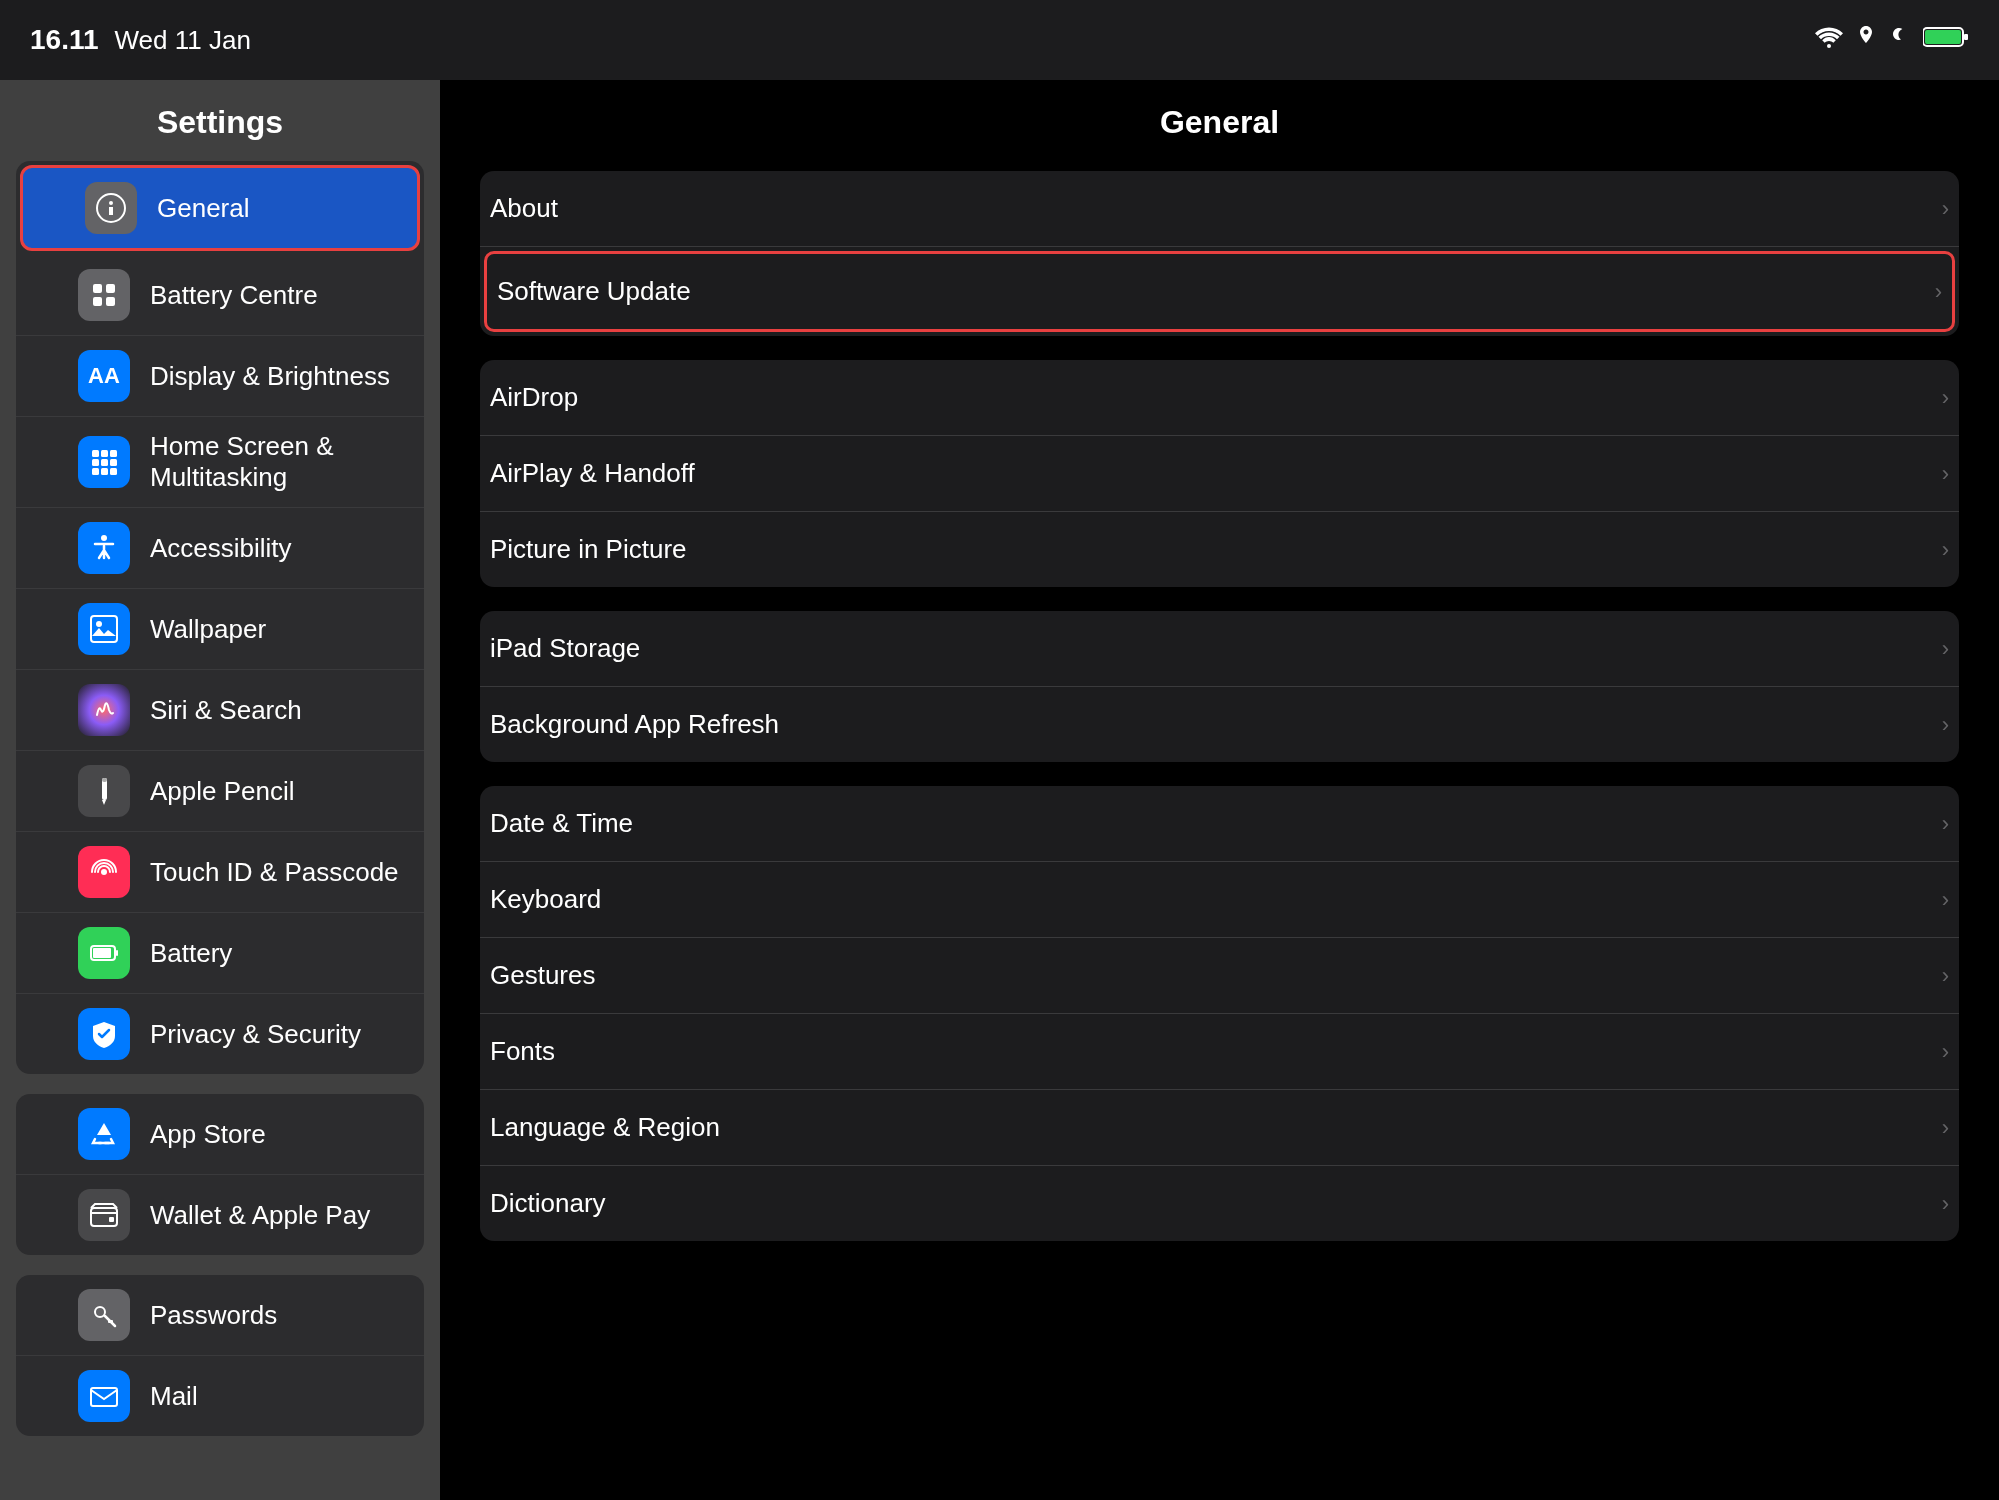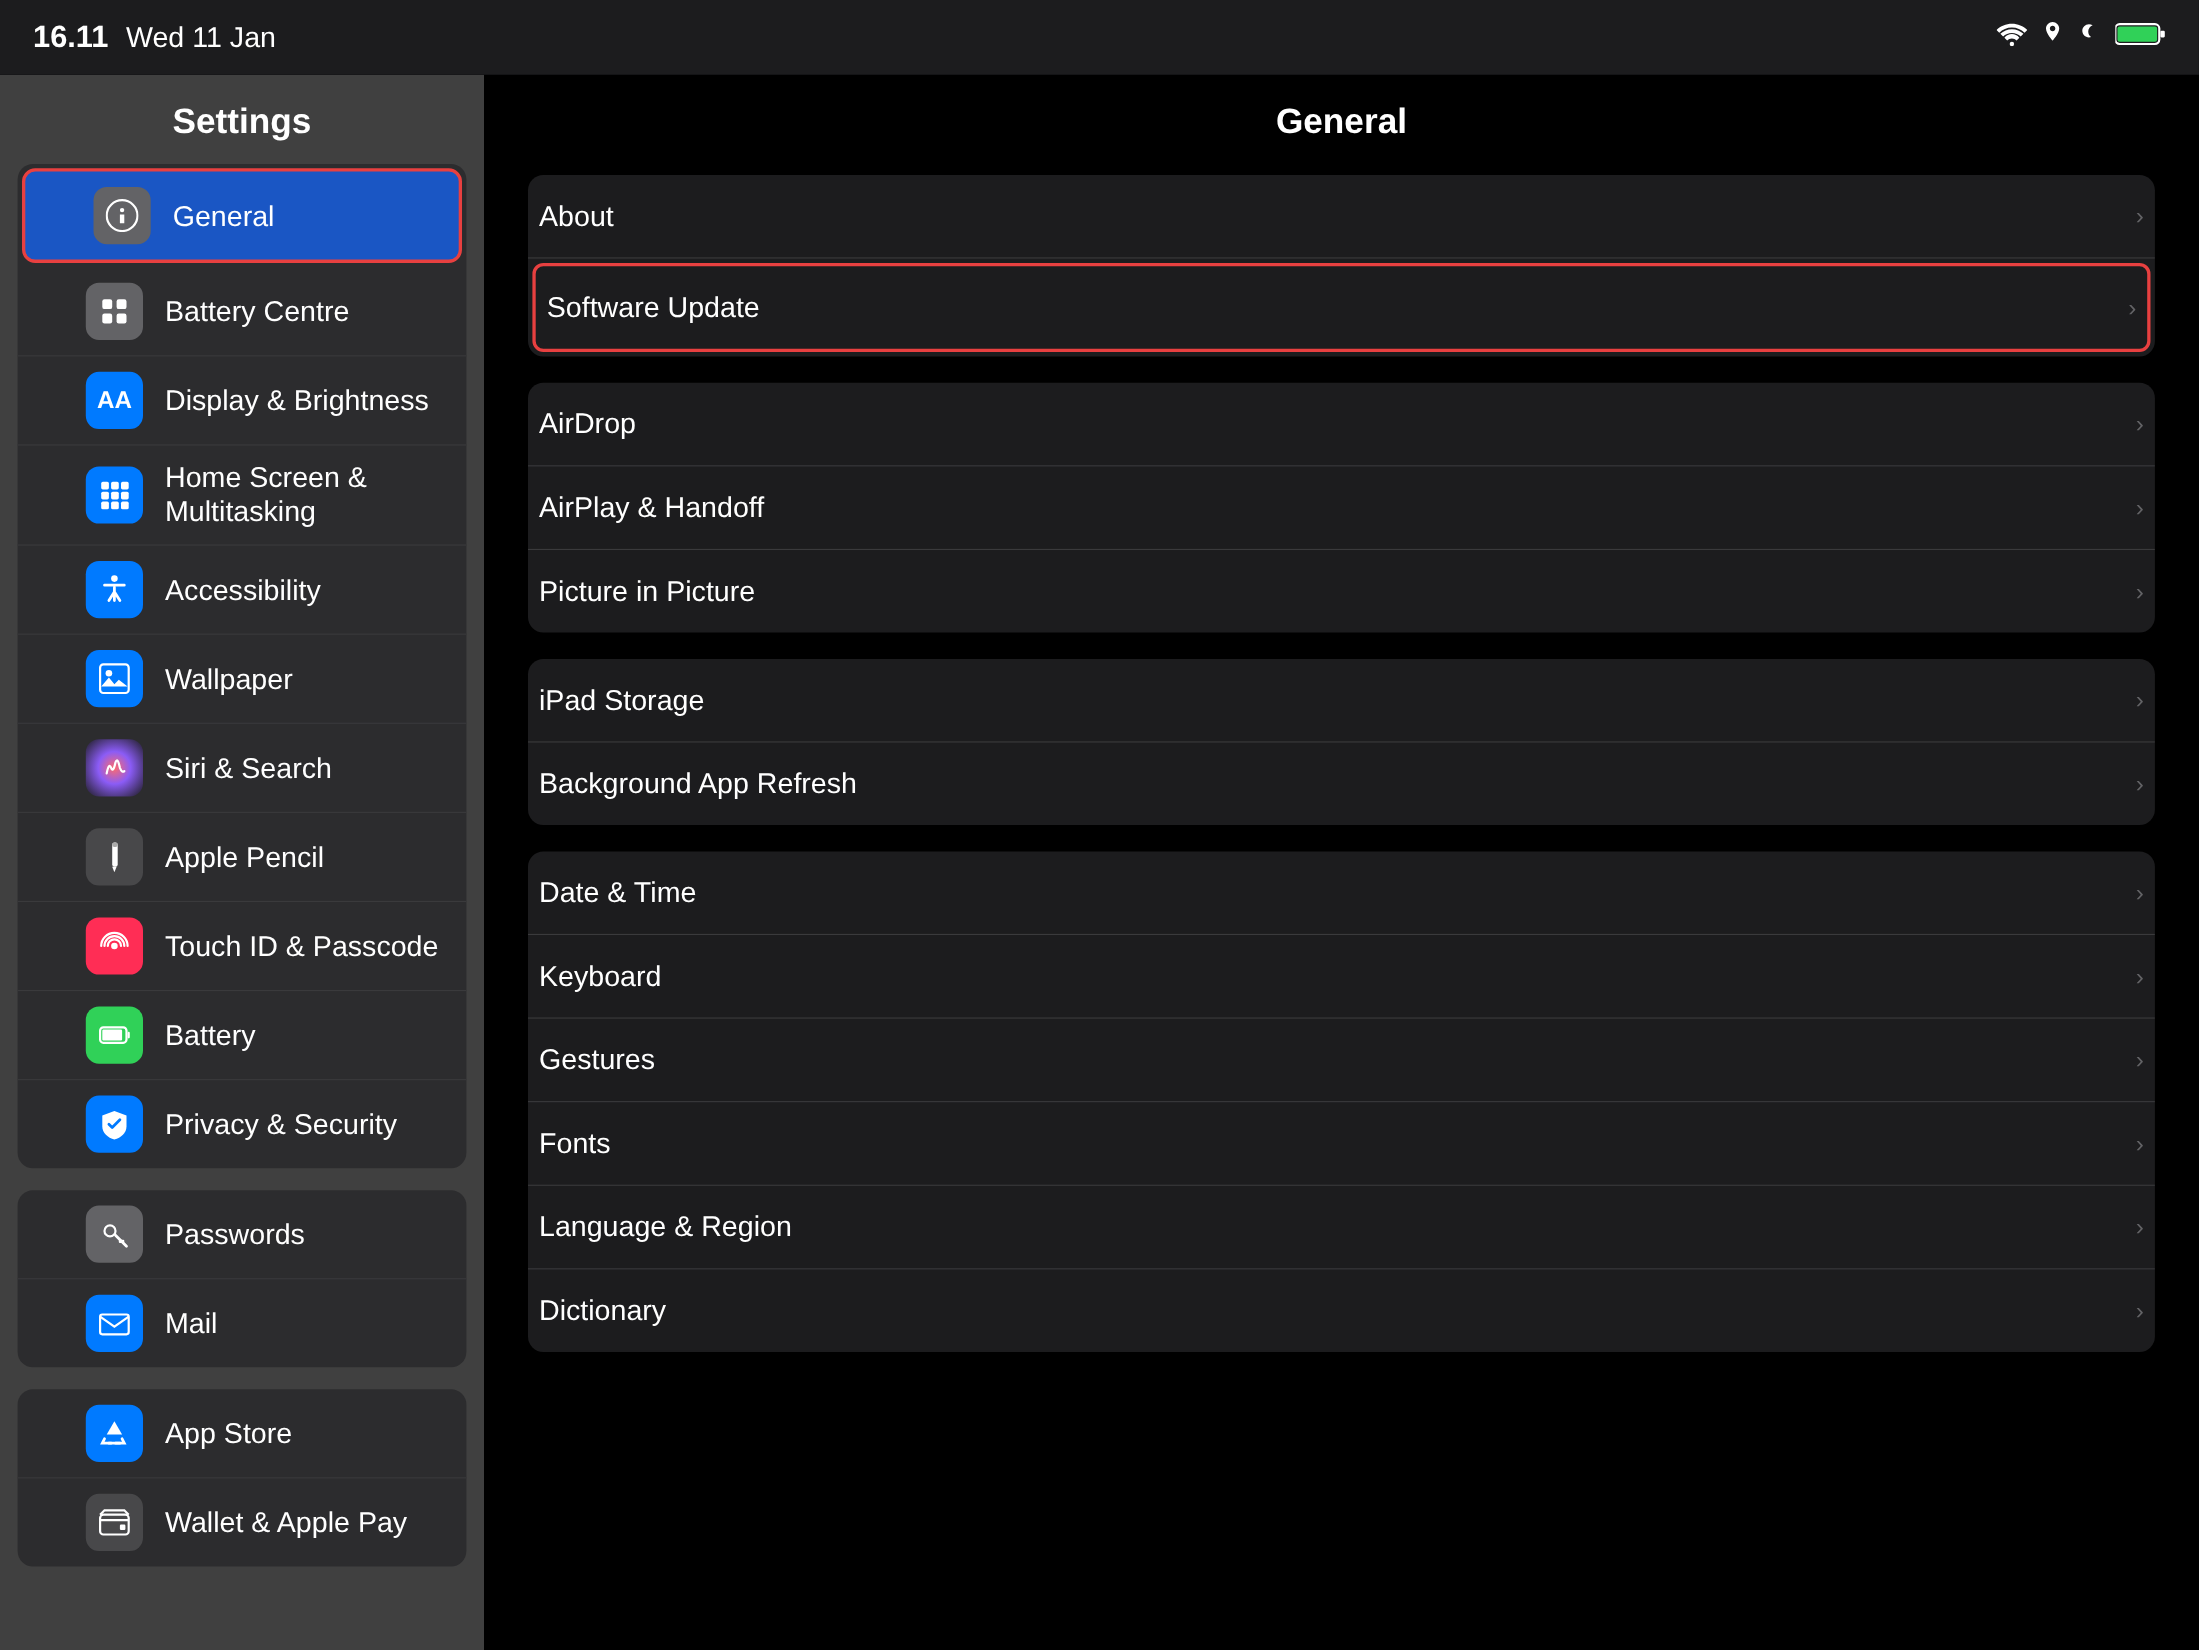--- a/index.html
+++ b/index.html
@@ -14,21 +14,21 @@
       color: #fff;
       width: 1999px;
       height: 1500px;
       overflow: hidden;
       display: flex;
       flex-direction: column;
     }
 
     
     .status-bar {
-      height: 68px;
+      height: 80px;
       background: #1c1c1e;
       display: flex;
       align-items: center;
       justify-content: space-between;
       padding: 0 30px;
       flex-shrink: 0;
     }
 
     .status-time {
       font-size: 28px;
@@ -357,44 +357,20 @@
             <path d="M10 15 l3 3 7-7" stroke="#007aff" stroke-width="2.5" fill="none" stroke-linecap="round" stroke-linejoin="round"></path>
           </svg>
         </div>
         <span class="item-label">Privacy &amp; Security</span>
       </div>
     </div>
 
     <div class="sidebar-section">
 
       <div class="sidebar-item">
-        <div class="item-icon icon-gray">
-          <svg class="svg-icon" viewBox="0 0 30 30" fill="white">
-            <circle cx="11" cy="12" r="5" fill="none" stroke="white" stroke-width="2"></circle>
-            <path d="M16 16 L26 26" stroke="white" stroke-width="2.5" stroke-linecap="round"></path>
-            <rect x="19" y="20" width="5" height="3" rx="1" fill="white"></rect>
-          </svg>
-        </div>
-        <span class="item-label">Passwords</span>
-      </div>
-
-      <div class="sidebar-item">
-        <div class="item-icon icon-blue">
-          <svg class="svg-icon" viewBox="0 0 30 30" fill="white">
-            <rect x="2" y="7" width="26" height="18" rx="2" fill="none" stroke="white" stroke-width="2"></rect>
-            <path d="M2 9 L15 18 L28 9" stroke="white" stroke-width="2" fill="none"></path>
-          </svg>
-        </div>
-        <span class="item-label">Mail</span>
-      </div>
-    </div>
-
-    <div class="sidebar-section">
-
-      <div class="sidebar-item">
         <div class="item-icon icon-blue">
           <svg class="svg-icon" viewBox="0 0 30 30" fill="white">
             <path d="M15 4 L8 16 h14 z" fill="white"></path>
             <path d="M6 20 L4 24 h8 M22 20 L24 24 h-8" stroke="white" stroke-width="2.5" fill="none" stroke-linecap="round"></path>
             <line x1="10" y1="24" x2="20" y2="24" stroke="white" stroke-width="2.5" stroke-linecap="round"></line>
           </svg>
         </div>
         <span class="item-label">App Store</span>
       </div>
 
@@ -403,20 +379,44 @@
           <svg class="svg-icon" viewBox="0 0 30 30" fill="white">
             <rect x="2" y="8" width="26" height="18" rx="3" fill="none" stroke="white" stroke-width="2"></rect>
             <path d="M2 13 h26" stroke="white" stroke-width="2"></path>
             <rect x="20" y="17" width="5" height="5" rx="1" fill="white"></rect>
             <path d="M2 8 L6 4 h18 l4 4" fill="none" stroke="white" stroke-width="2"></path>
           </svg>
         </div>
         <span class="item-label">Wallet &amp; Apple Pay</span>
       </div>
     </div>
+
+    <div class="sidebar-section">
+
+      <div class="sidebar-item">
+        <div class="item-icon icon-gray">
+          <svg class="svg-icon" viewBox="0 0 30 30" fill="white">
+            <circle cx="11" cy="12" r="5" fill="none" stroke="white" stroke-width="2"></circle>
+            <path d="M16 16 L26 26" stroke="white" stroke-width="2.5" stroke-linecap="round"></path>
+            <rect x="19" y="20" width="5" height="3" rx="1" fill="white"></rect>
+          </svg>
+        </div>
+        <span class="item-label">Passwords</span>
+      </div>
+
+      <div class="sidebar-item">
+        <div class="item-icon icon-blue">
+          <svg class="svg-icon" viewBox="0 0 30 30" fill="white">
+            <rect x="2" y="7" width="26" height="18" rx="2" fill="none" stroke="white" stroke-width="2"></rect>
+            <path d="M2 9 L15 18 L28 9" stroke="white" stroke-width="2" fill="none"></path>
+          </svg>
+        </div>
+        <span class="item-label">Mail</span>
+      </div>
+    </div>
   </div>
 
   <div class="main-content">
     <div class="content-title">General</div>
 
     <div class="content-section">
       <div class="content-item">
         <span class="content-item-label">About</span>
         <span class="chevron">›</span>
       </div>

